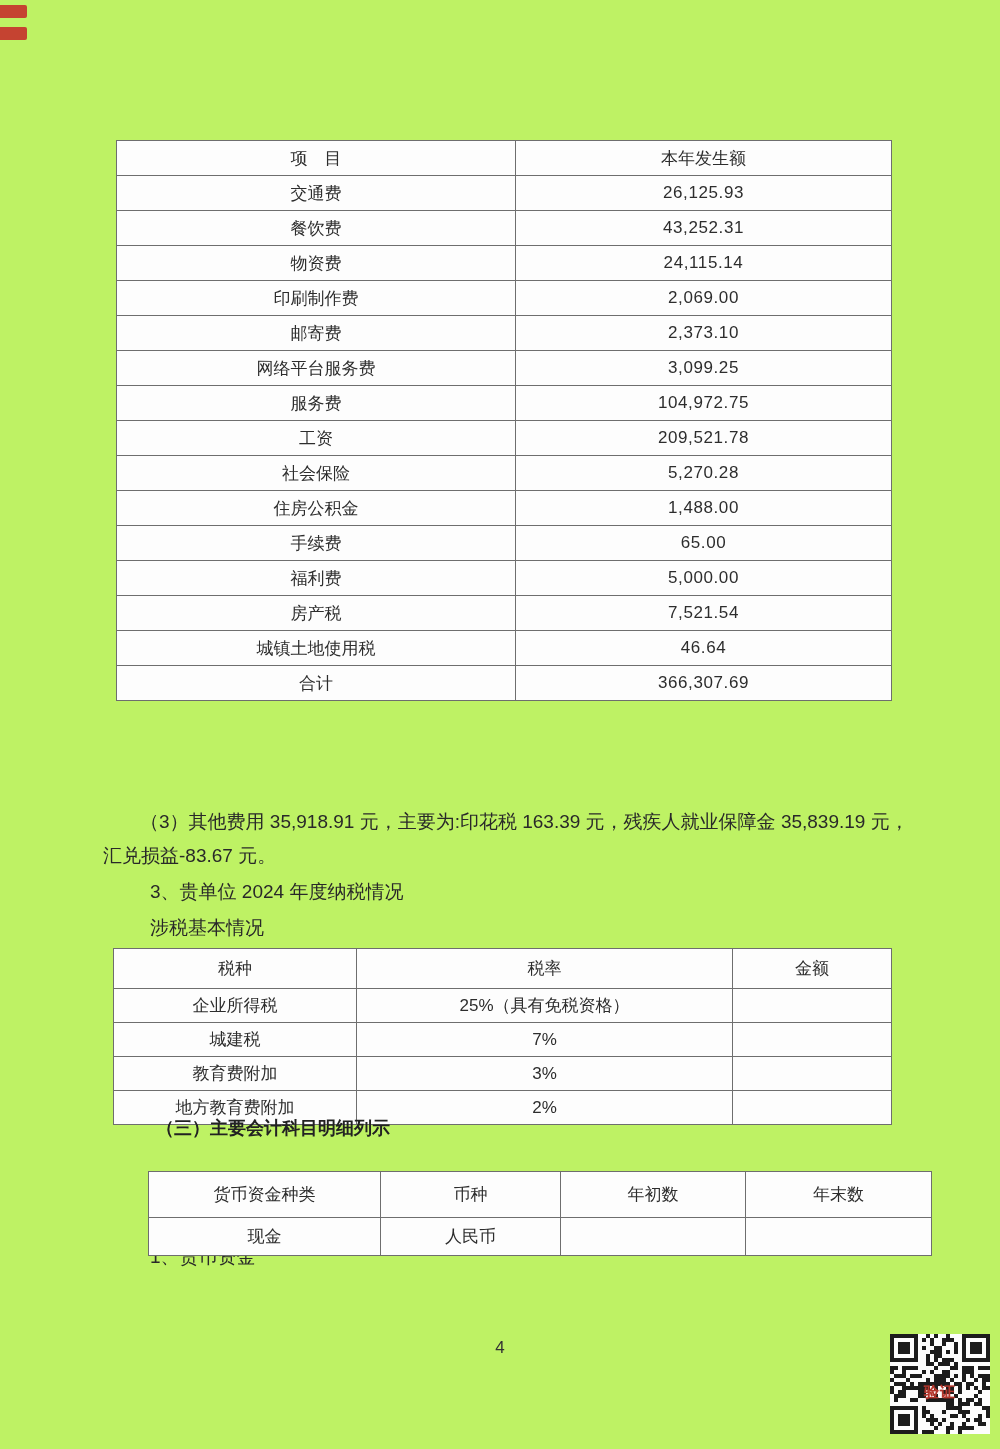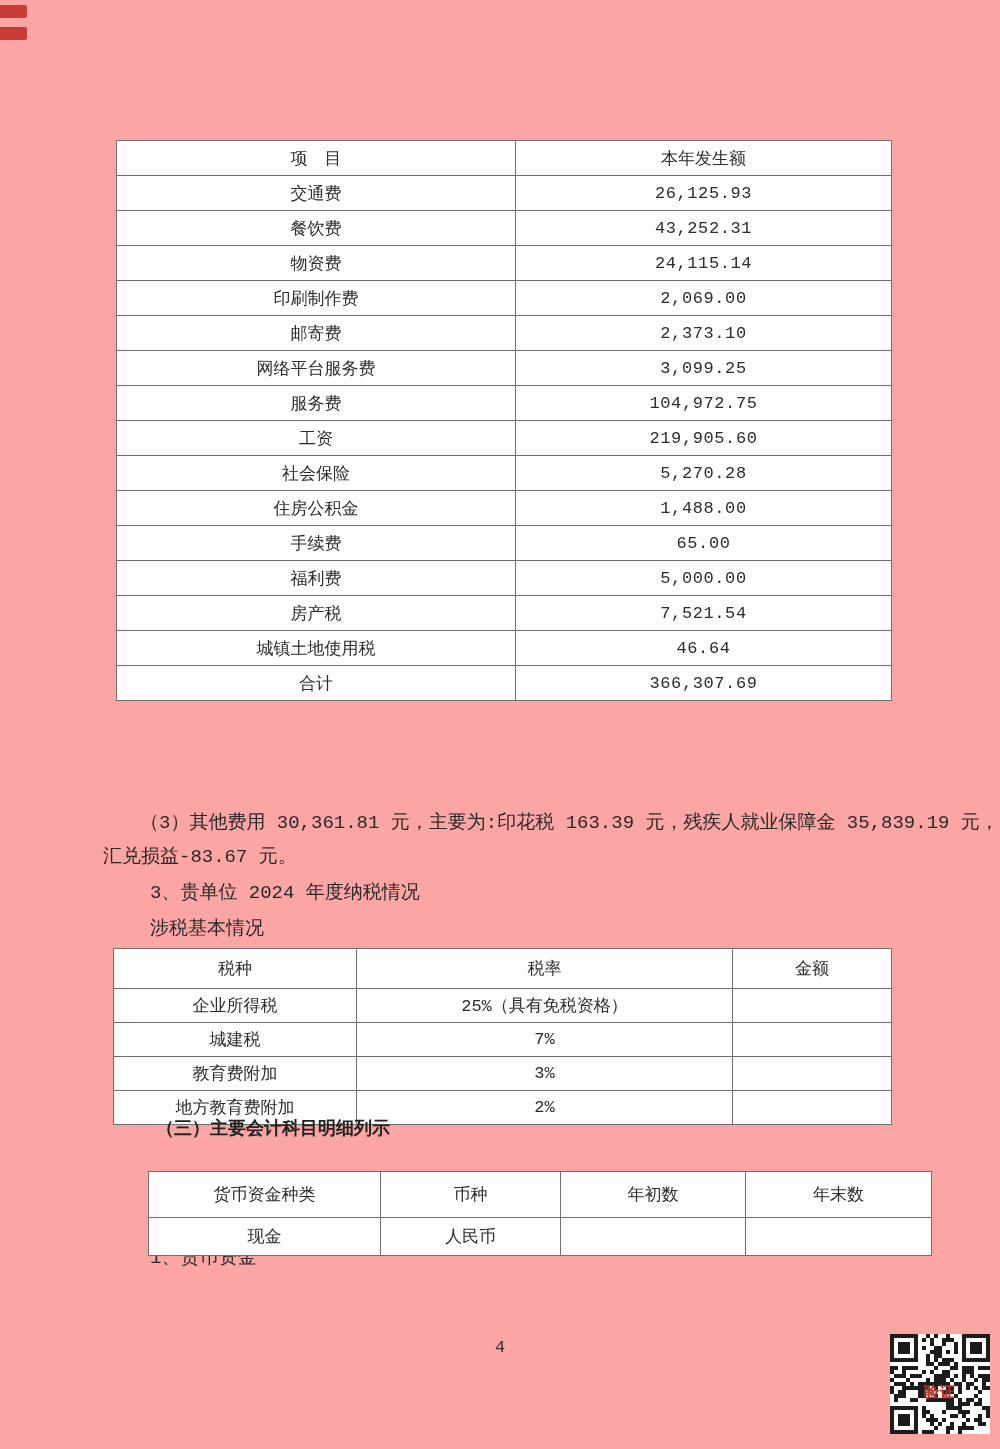--- a/index.html
+++ b/index.html
@@ -1,18 +1,18 @@
 <!DOCTYPE html>
 <html><head>
 <meta charset="utf-8">
 <style>
   html,body{margin:0;padding:0;background:#ffffff;}
   .page{
-    position:relative;width:1000px;height:1449px;background:#fca5a5;
-    font-family:Liberation Mono, monospace;color:#2d2d2d;overflow:hidden;
+    position:relative;width:1000px;height:1449px;background:#bef264;
+    font-family:Liberation Sans, sans-serif;color:#2d2d2d;overflow:hidden;
   }
   table{border-collapse:collapse;position:absolute;table-layout:fixed;background:#fdfdfd;}
   td{border:1px solid #6e6e6e;text-align:center;vertical-align:middle;
      font-size:17px;padding:0;overflow:hidden;white-space:nowrap;}
   .num{letter-spacing:0.6px;}
   .t1{left:116px;top:140px;width:775px;}
   .t1 tr{height:35px;}
   .t2{left:113px;top:948px;width:778px;}
   .t2 tr{height:34px;}
   .t2 tr.hdr{height:40px;}
@@ -80,21 +80,21 @@
     <tr>
           <td>网络平台服务费</td>
           <td class="num">3,099.25</td>
         </tr>
     <tr>
           <td>服务费</td>
           <td class="num">104,972.75</td>
         </tr>
     <tr>
           <td>工资</td>
-          <td class="num">219,905.60</td>
+          <td class="num">209,521.78</td>
         </tr>
     <tr>
           <td>社会保险</td>
           <td class="num">5,270.28</td>
         </tr>
     <tr>
           <td>住房公积金</td>
           <td class="num">1,488.00</td>
         </tr>
     <tr>
@@ -113,21 +113,21 @@
           <td>城镇土地使用税</td>
           <td class="num">46.64</td>
         </tr>
     <tr>
           <td>合计</td>
           <td class="num">366,307.69</td>
         </tr>
   </tbody>
     </table>
 
-  <div id="para1" class="line">（3）其他费用 30,361.81 元，主要为:印花税 163.39 元，残疾人就业保障金 35,839.19 元，</div>
+  <div id="para1" class="line">（3）其他费用 35,918.91 元，主要为:印花税 163.39 元，残疾人就业保障金 35,839.19 元，</div>
   <div id="para2" class="line">汇兑损益-83.67 元。</div>
 
   <div id="sec3" class="line">3、贵单位 2024 年度纳税情况</div>
   <div id="sec3sub" class="line">涉税基本情况</div>
 
   <table class="t2">
     <colgroup>
         <col style="width:243px">
         <col style="width:376px">
         <col style="width:159px">

